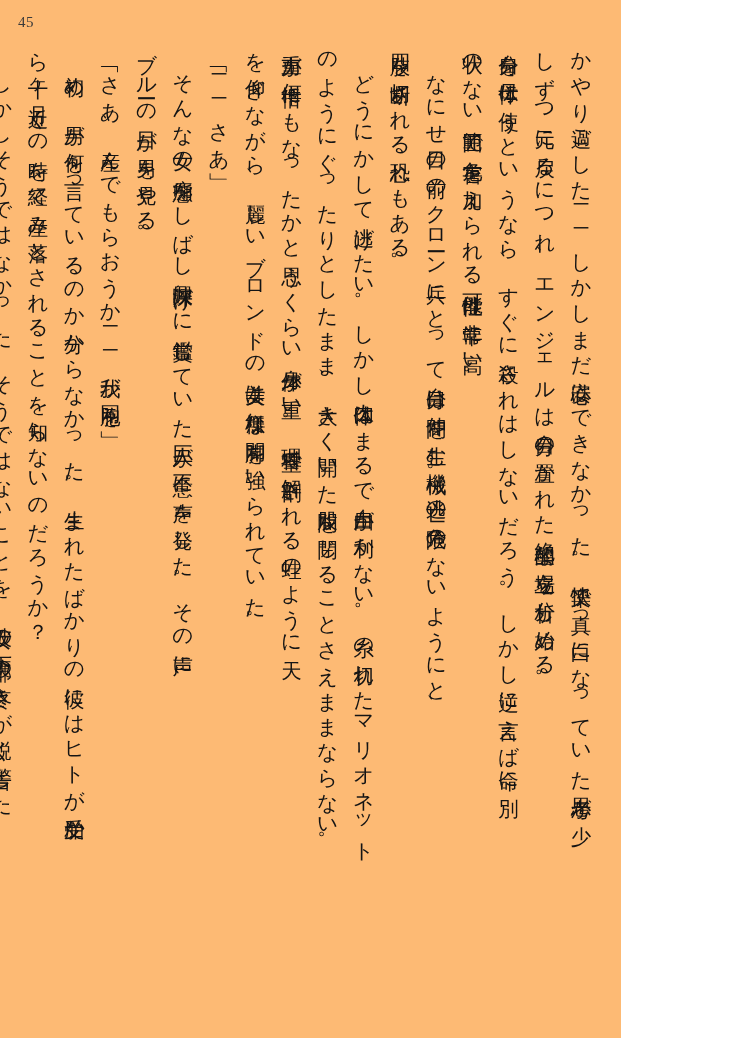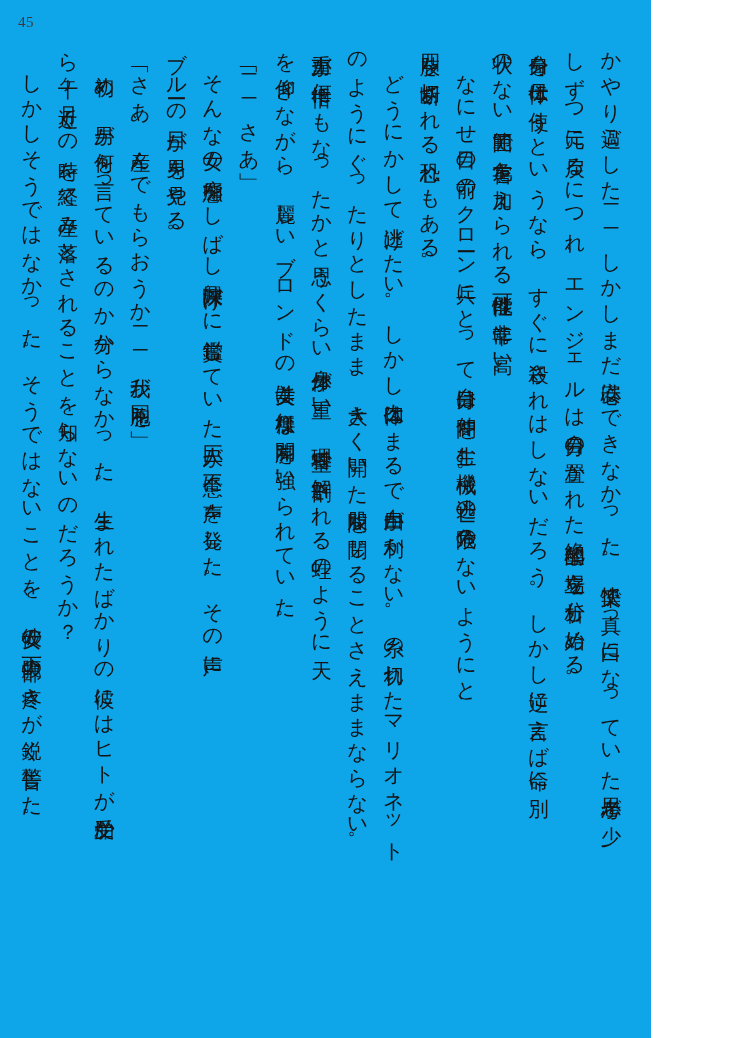--- a/index.html
+++ b/index.html
@@ -2,25 +2,26 @@
 <html><head>
 <meta charset="utf-8">
 <style>
   html, body {
     margin: 0;
     padding: 0;
     background: #ffffff;
   }
   .page {
     position: relative;
-    width: 651px;
+    width: 596px;
     height: 1038px;
-    background: #0ea5e9;
+    background: #fdba74;
     overflow: hidden;
     font-family: "Liberation Serif", "DejaVu Serif", serif;
+    padding-left: 25px;
   }
   .page-number {
     position: absolute;
     top: 14px;
     left: 18px;
     font-size: 15px;
     color: #3a3a3a;
     font-family: "Liberation Serif", "DejaVu Serif", serif;
     letter-spacing: 0.5px;
   }

